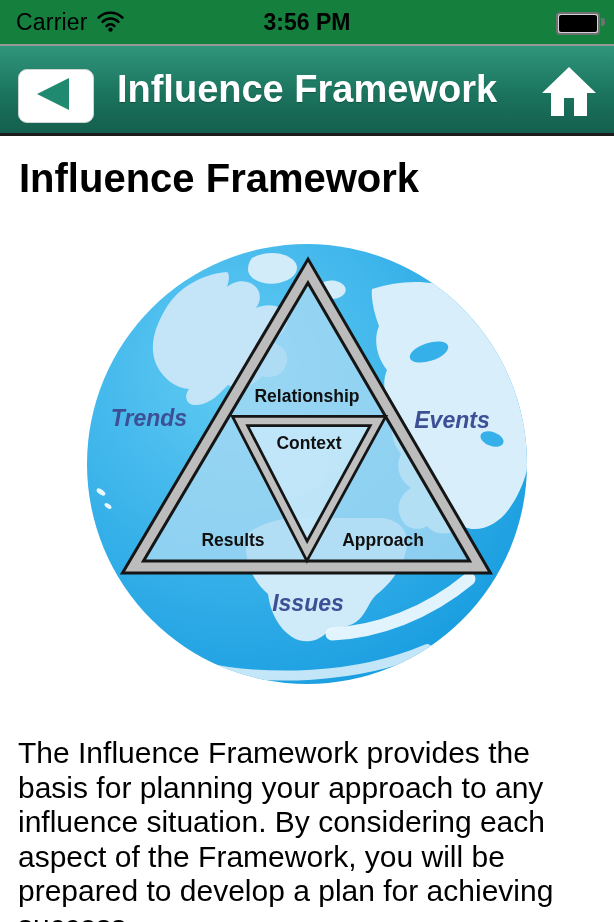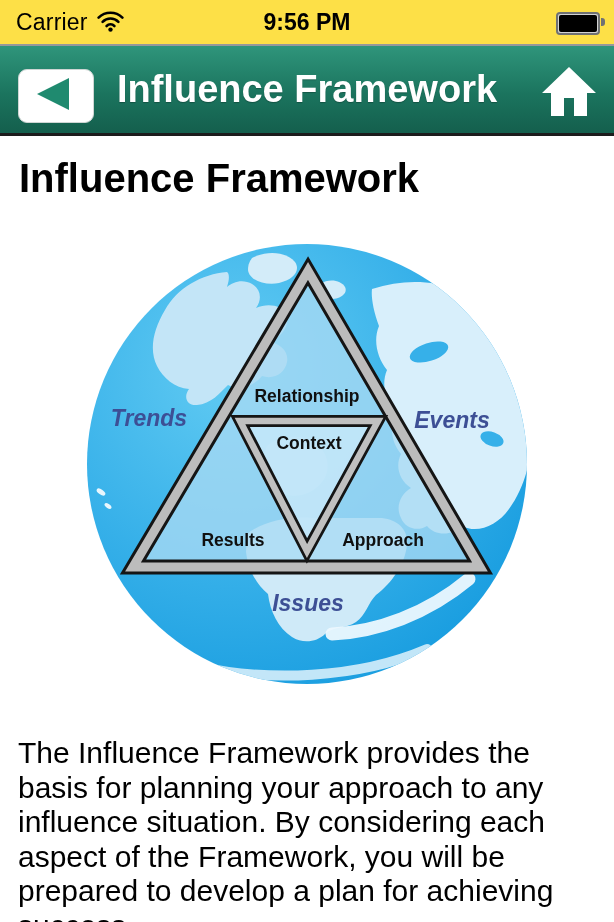--- a/index.html
+++ b/index.html
@@ -5,21 +5,21 @@
   html, body { margin: 0; padding: 0; }
   body {
     width: 614px; height: 922px; overflow: hidden; position: relative;
     background: #ffffff;
     font-family: "Liberation Sans", "DejaVu Sans", sans-serif;
     -webkit-font-smoothing: antialiased;
   }
   
   .status-bar {
     position: absolute; top: 0; left: 0; width: 614px; height: 44px;
-    background: #fde047; border-bottom: 2px solid #96989a;
+    background: #15803d; border-bottom: 2px solid #96989a;
     box-sizing: content-box;
   }
   .status-left {
     position: absolute; left: 16px; top: 0; height: 44px;
     display: flex; align-items: center; gap: 9px;
   }
   .carrier-label { font-size: 23px; color: #000; letter-spacing: 0.2px; }
   .wifi-icon { display: inline-block; margin-top: 2px; }
   .time-label {
     position: absolute; left: 0; right: 0; top: 0; height: 44px;
@@ -96,21 +96,21 @@
     <span class="carrier-label">Carrier</span>
     <span class="wifi-icon">
       <svg width="27" height="21" viewBox="0 0 27 21">
         <path d="M1.6 6.6 A17 17 0 0 1 25.4 6.6" stroke="#000" stroke-width="2.6" fill="none" stroke-linecap="round"></path>
         <path d="M5.6 10.8 A11.2 11.2 0 0 1 21.4 10.8" stroke="#000" stroke-width="2.6" fill="none" stroke-linecap="round"></path>
         <path d="M9.6 15 A5.6 5.6 0 0 1 17.4 15" stroke="#000" stroke-width="2.6" fill="none" stroke-linecap="round"></path>
         <circle cx="13.5" cy="18.6" r="2.2" fill="#000"></circle>
       </svg>
     </span>
   </div>
-  <div class="time-label">9:56 PM</div>
+  <div class="time-label">3:56 PM</div>
   <div class="battery-icon">
     <div class="battery-fill"></div>
   </div>
   <div class="battery-nub"></div>
 </div>
 
 <div class="nav-bar">
   <div class="back-button">
     <span>
       <svg width="54" height="40" viewBox="0 0 54 40">

